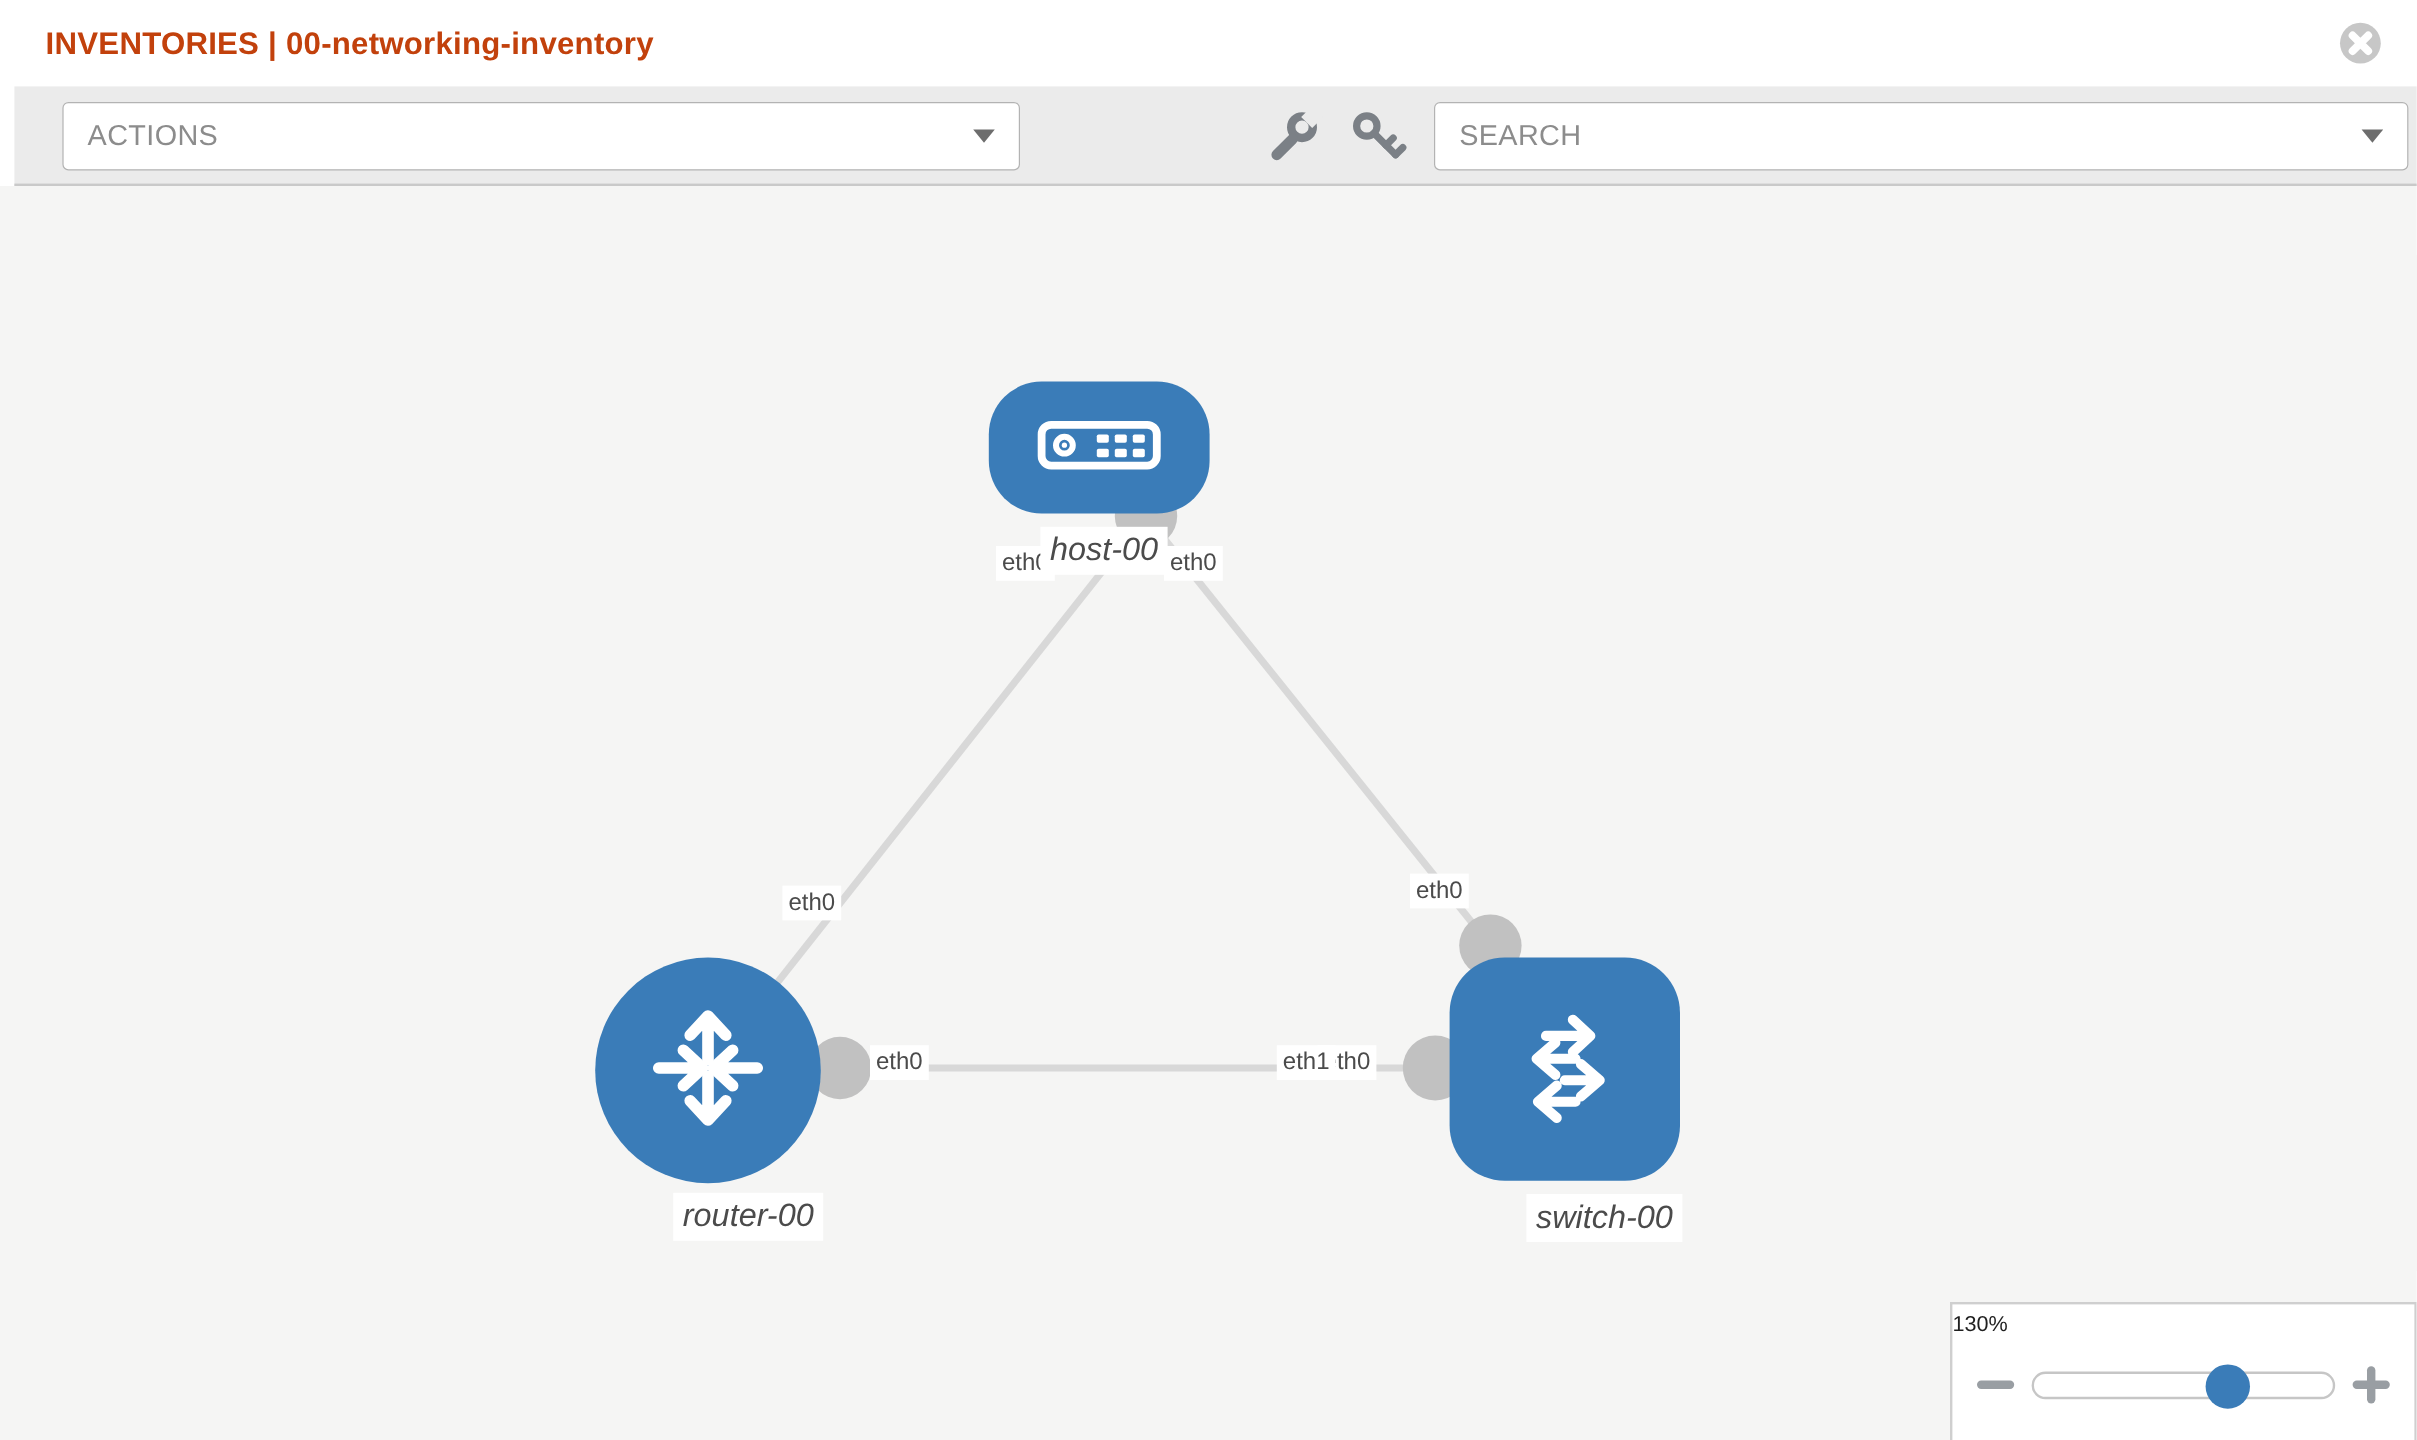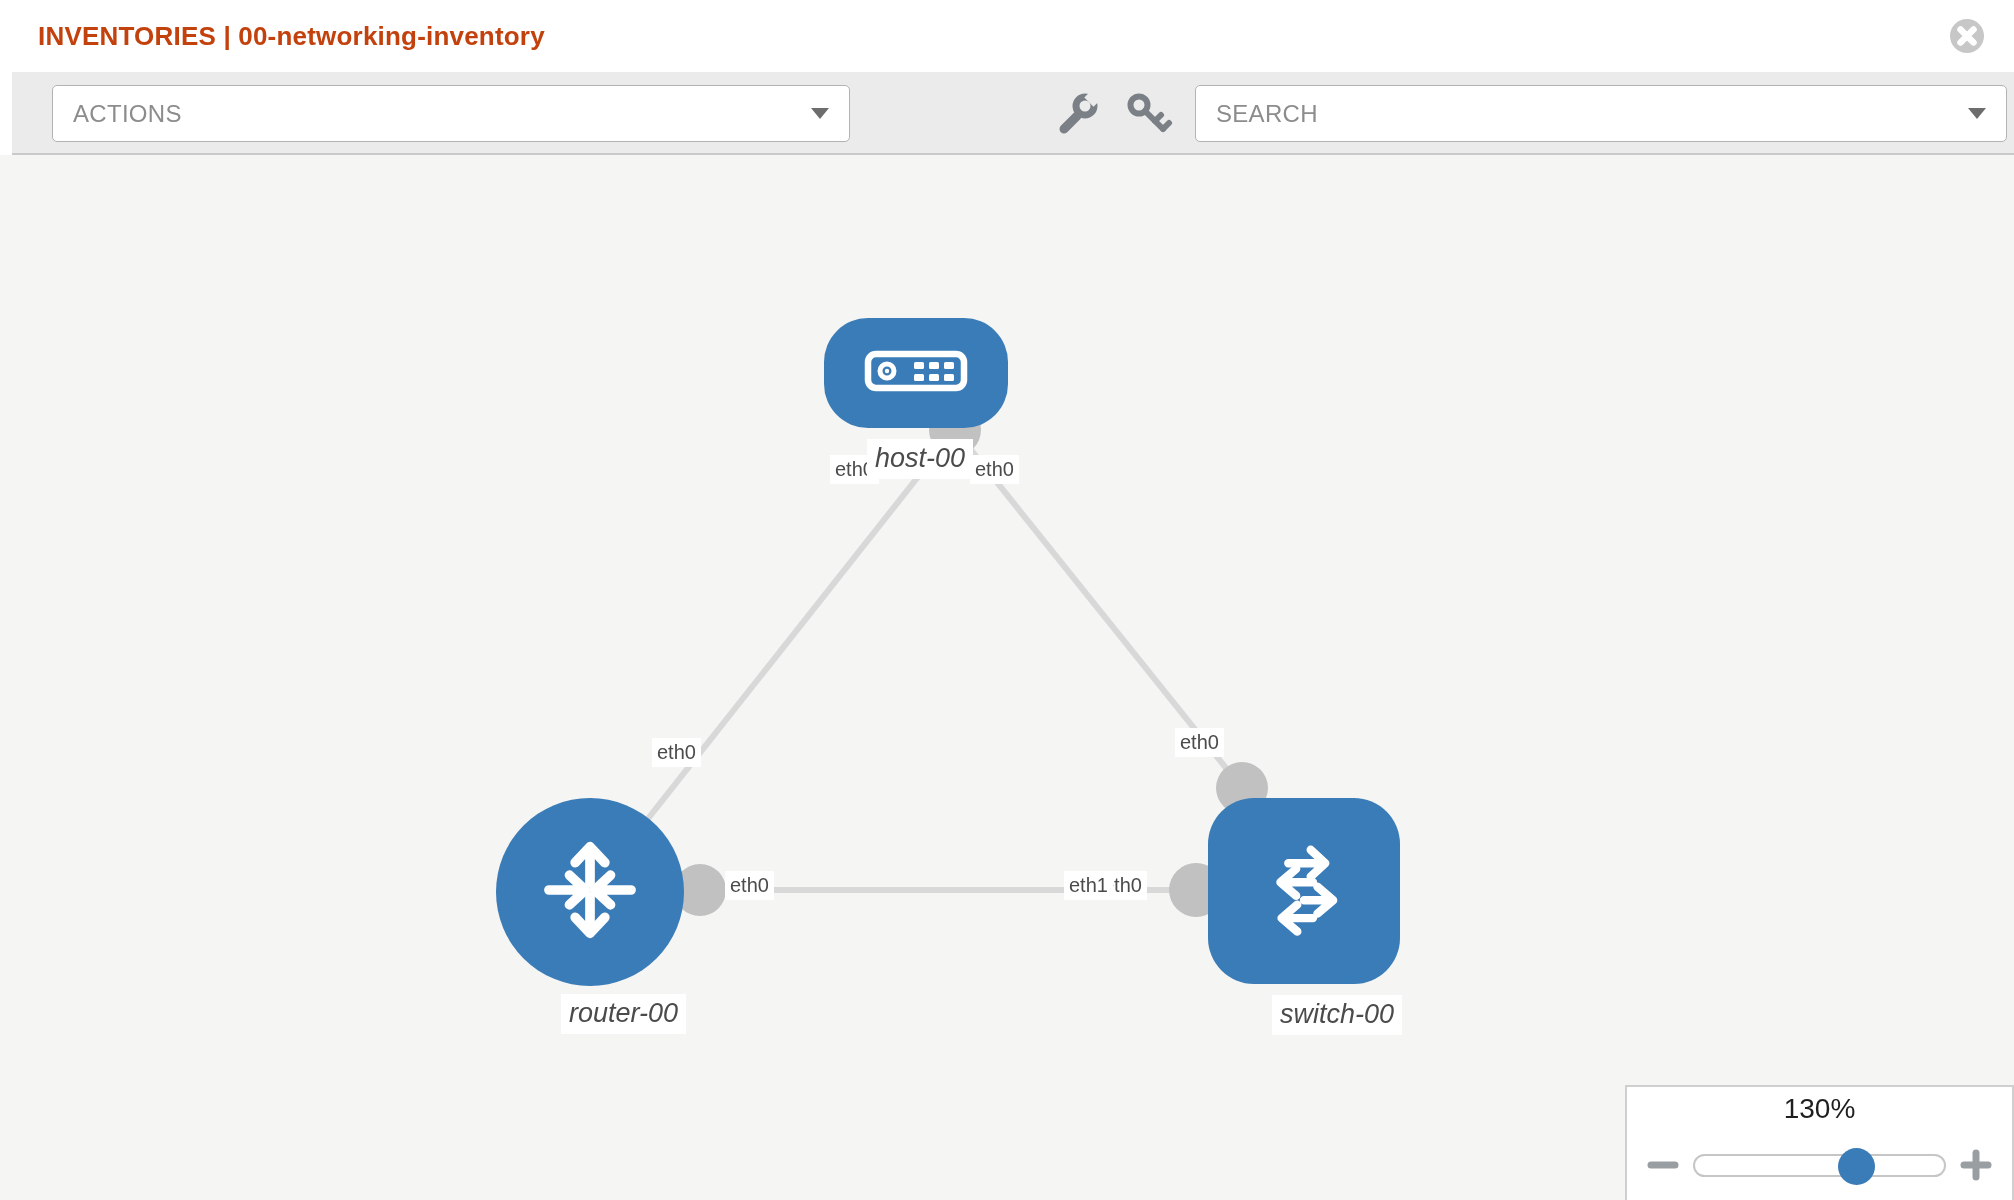--- a/index.html
+++ b/index.html
@@ -36,21 +36,21 @@
   #links-layer { position: absolute; left: 0; top: 0; }
   .node { position: absolute; display: flex; align-items: center; justify-content: center; font-style: italic; }
   .chip { position: absolute; background: #ffffff; color: #4b4b4b; white-space: nowrap;
     line-height: 1.25; }
   .chip.interface { font-size: 20px; padding: 2px 5px; }
   .chip.node { font-size: 27px; padding: 3px 8px; }
 
   
   .zoom-panel { position: absolute; right: 0; top: 930px; width: 389px; height: 118px;
     background: #ffffff; border: 2px solid #cfcfcf; padding-top: 6px; }
-  .zoom-value { text-align: center; font-size: 28px; color: #1f1f1f; margin-bottom: 24px; }
+  .zoom-value { text-align: left; font-size: 18px; color: #1f1f1f; margin-bottom: 24px; }
   .zoom-row { display: flex; align-items: center; padding: 0 20px; }
   .zoom-btn { width: 32px; height: 32px; cursor: pointer; flex: none; }
   .slider { position: relative; flex: 1; height: 23px; margin: 0 14px;
     background: #ffffff; border: 2px solid #c6c6c6; border-radius: 12px; cursor: pointer; }
   .slider-handle { position: absolute; top: -8px; width: 37px; height: 37px;
     border-radius: 50%; cursor: pointer; }
 </style>
 </head>
 <body>
 

